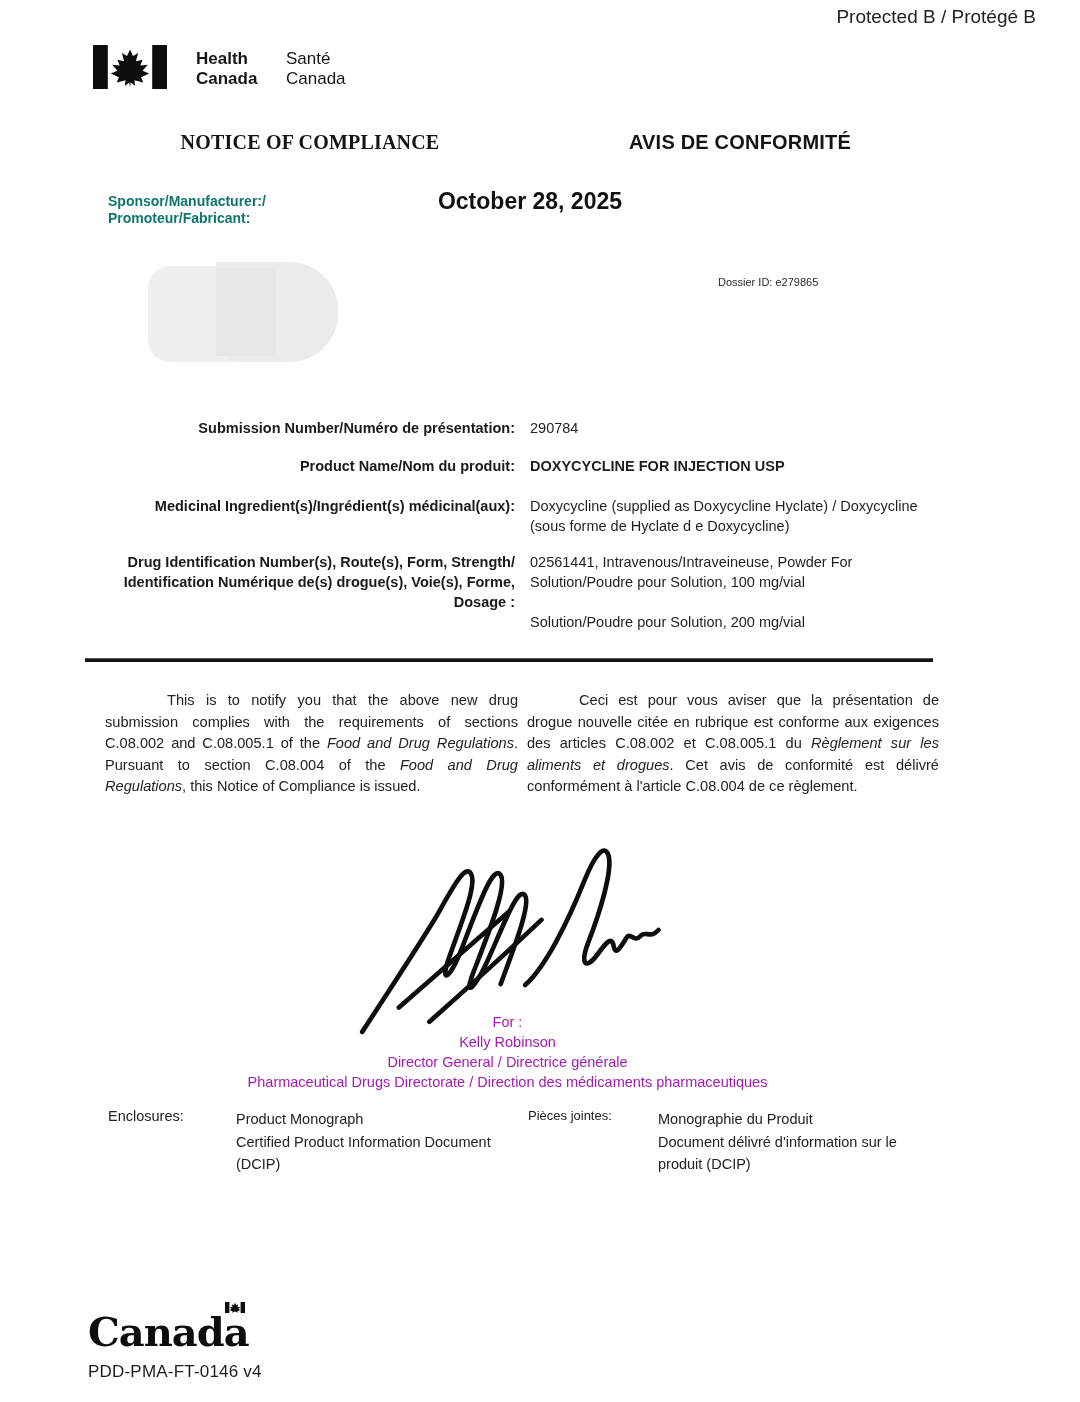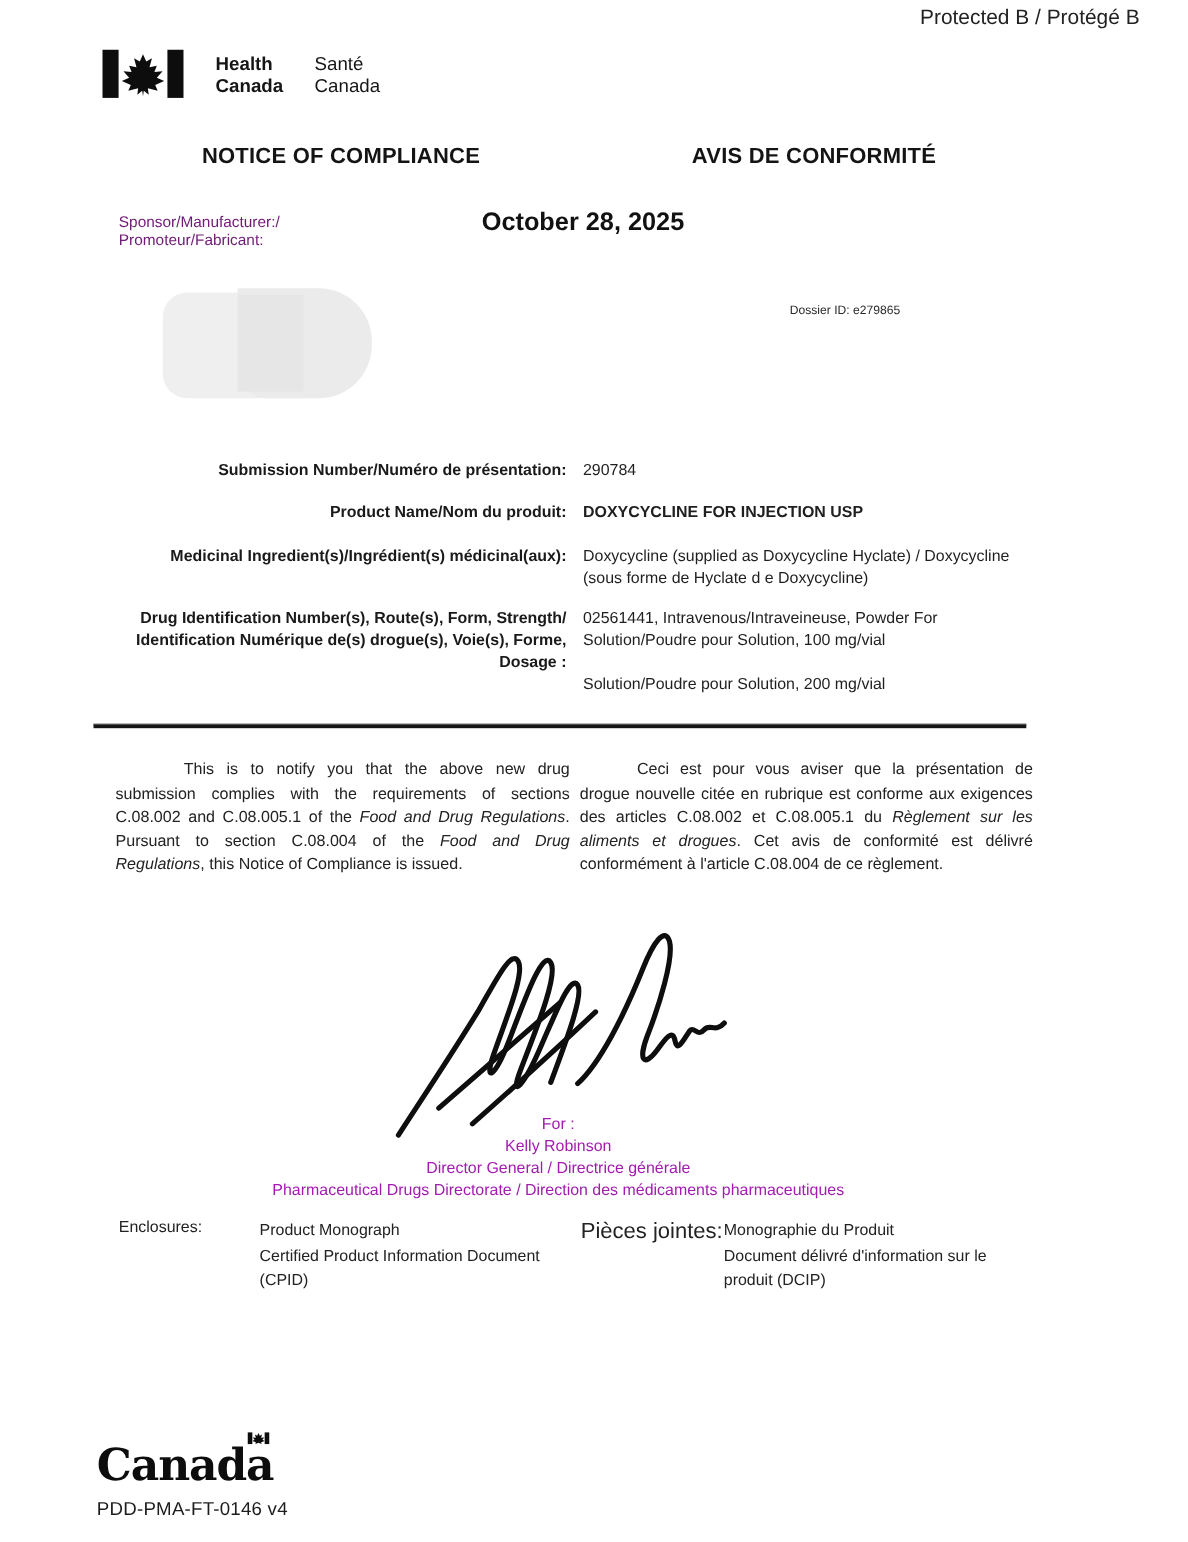--- a/index.html
+++ b/index.html
@@ -25,26 +25,26 @@
     font-size: 19px; color: #222;
   }
 
   
   .logo-flag { left: 93px; top: 45px; width: 74px; height: 44px; }
   .logo-en { left: 196px; top: 49px; font-size: 17px; font-weight: 700; line-height: 20px; color: #161616; }
   .logo-fr { left: 286px; top: 49px; font-size: 17px; font-weight: 400; line-height: 20px; color: #161616; }
 
   
   .title-en { left: 120px; top: 131px; width: 380px; text-align: center;
-    font-size: 20px; font-weight: 700; letter-spacing: 0.2px; color: #141414; }
+    font-size: 20px; font-weight: 700; letter-spacing: 0.2px; color: #141414; font-family: Liberation Serif, serif; }
   .title-fr { left: 550px; top: 131px; width: 380px; text-align: center;
     font-size: 20px; font-weight: 700; letter-spacing: 0.2px; color: #141414; }
 
   
-  .sponsor-label { left: 108px; top: 193px; font-size: 14px; font-weight: 400; line-height: 17px; color: #701a75; }
+  .sponsor-label { left: 108px; top: 193px; font-size: 14px; font-weight: 700; line-height: 17px; color: #0f766e; }
   .date-line { left: 370px; top: 188px; width: 320px; text-align: center;
     font-size: 23px; font-weight: 700; color: #111; }
   .dossier { left: 718px; top: 276px; font-size: 11px; color: #2a2a2a; }
 
   
   .redaction { left: 148px; top: 262px; width: 190px; height: 104px; }
   .redaction .blob1 { position: absolute; left: 0; top: 4px; width: 150px; height: 96px;
     background: #efefef; border-radius: 22px; }
   .redaction .blob2 { position: absolute; left: 68px; top: 0; width: 122px; height: 100px;
     background: #ebebeb; border-radius: 0 48px 48px 26px; }
@@ -78,21 +78,21 @@
   .para i { font-style: italic; }
 
   
   .signature-svg { left: 350px; top: 818px; width: 336px; height: 218px; }
   .sig-block { left: 85px; top: 1012px; width: 845px; text-align: center;
     font-size: 14.5px; line-height: 20px; color: #a21caf; }
 
   
   .enc-label-en { left: 108px; top: 1108px; font-size: 14.5px; color: #222; }
   .enc-lines-en { left: 236px; top: 1108px; width: 290px; font-size: 14.5px; line-height: 22.5px; color: #222; }
-  .enc-label-fr { left: 528px; top: 1108px; font-size: 20px; color: #222; }
+  .enc-label-fr { left: 528px; top: 1108px; font-size: 13px; color: #222; }
   .enc-lines-fr { left: 658px; top: 1108px; width: 260px; font-size: 14.5px; line-height: 22.5px; color: #222; }
 
   
   .wordmark { left: 88px; top: 1308px;
     font-family: "DejaVu Serif", "Liberation Serif", serif;
     font-weight: 700; font-size: 40px; color: #0d0d0d; letter-spacing: -1px; }
   .wordmark .last-a { position: relative; display: inline-block; }
   .wordmark .mini-flag { position: absolute; left: 1px; top: -6px; width: 20px; height: 11px; }
   .form-number { left: 88px; top: 1362px; font-size: 17px; color: #1c1c1c; letter-spacing: 0.2px; }
 </style>
@@ -177,21 +177,21 @@
     <div>For :</div>
     <div>Kelly Robinson</div>
     <div>Director General / Directrice générale</div>
     <div>Pharmaceutical Drugs Directorate / Direction des médicaments pharmaceutiques</div>
   </div>
 
   <div class="abs enc-label-en">Enclosures:</div>
   <div class="abs enc-lines-en">
     <div>Product Monograph</div>
     <div>Certified Product Information Document</div>
-    <div>(CPID)</div>
+    <div>(DCIP)</div>
   </div>
   <div class="abs enc-label-fr">Pièces jointes:</div>
   <div class="abs enc-lines-fr">
     <div>Monographie du Produit</div>
     <div>Document délivré d'information sur le</div>
     <div>produit (DCIP)</div>
   </div>
 
   <div class="abs wordmark"><span>Canad</span><span class="last-a"><span>a</span><svg class="mini-flag" viewBox="0 0 100 60" preserveAspectRatio="none">
           <rect x="0" y="0" width="22" height="60" fill="#0d0d0d"></rect>

